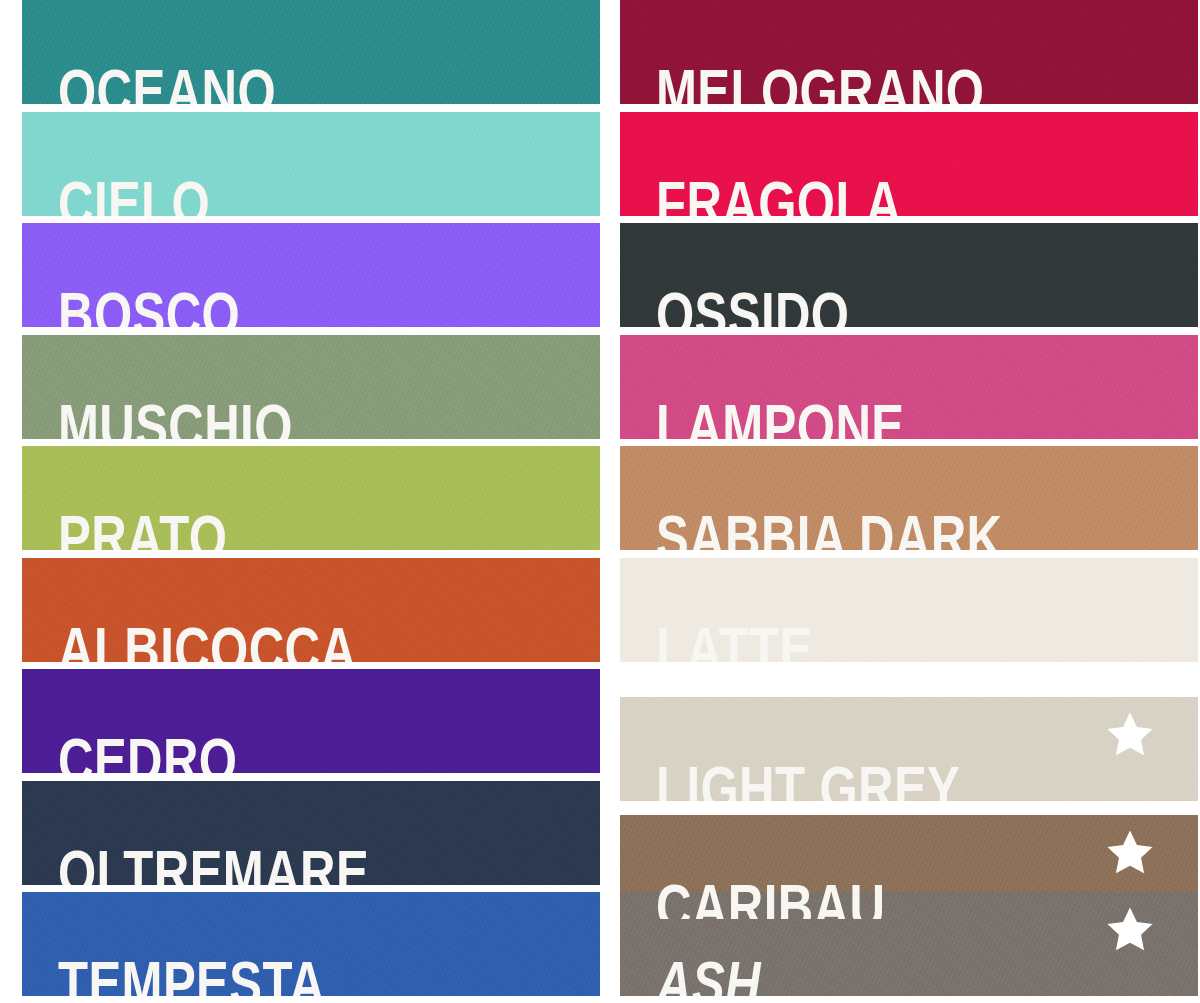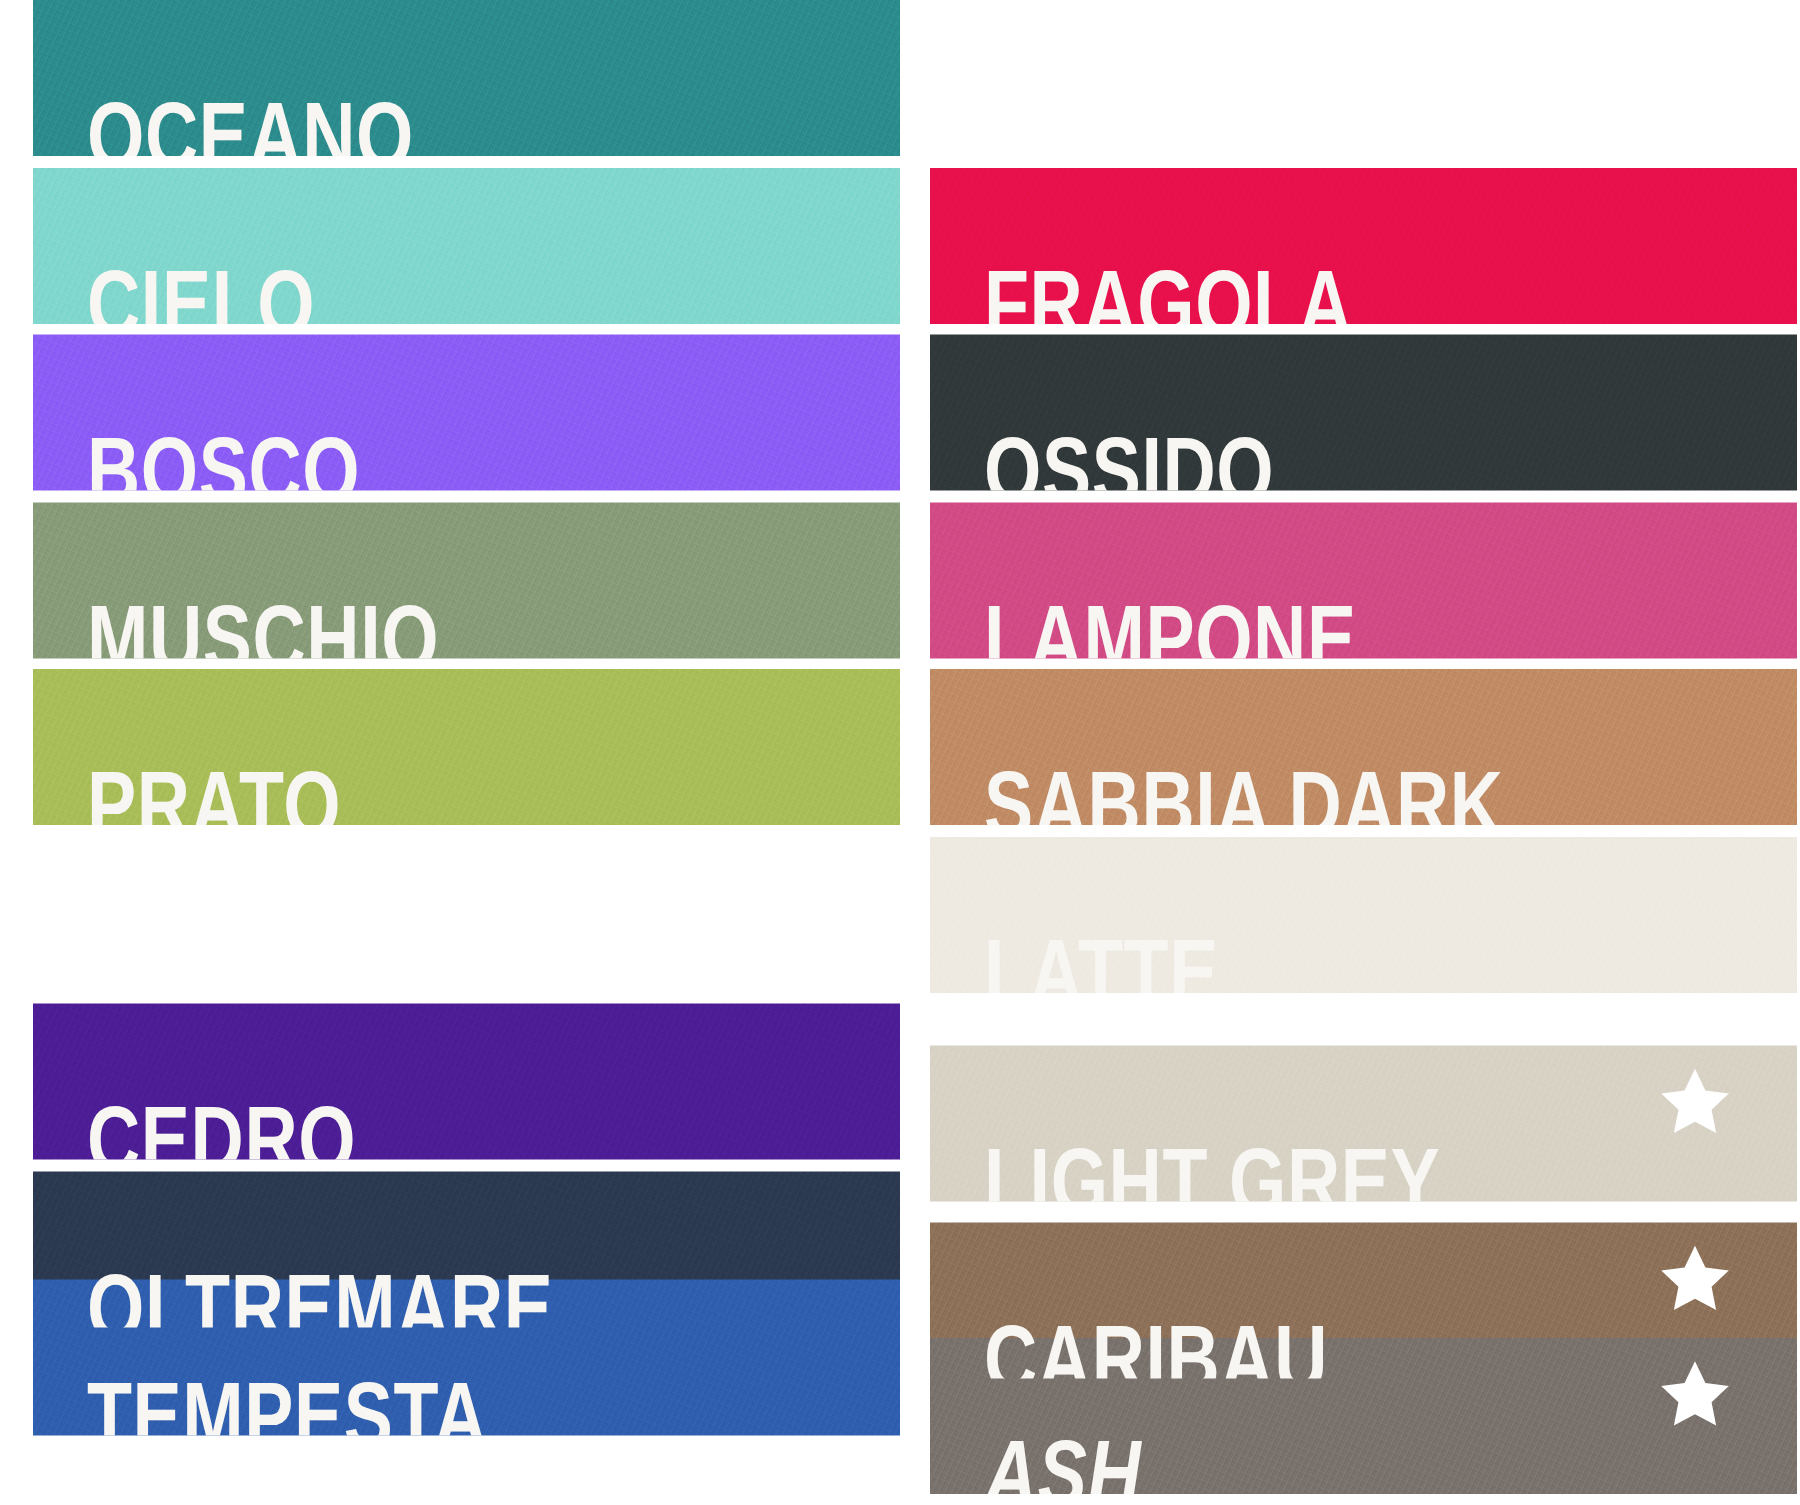--- a/index.html
+++ b/index.html
@@ -98,32 +98,38 @@
       </div>
       <div class="swatch" style="top: 223px; height: 104px; background: #8b5cf6;">
         <span class="swatch-label">BOSCO</span>
       </div>
       <div class="swatch" style="top: 334.5px; height: 104px; background: rgb(135, 155, 120);">
         <span class="swatch-label">MUSCHIO</span>
       </div>
       <div class="swatch" style="top: 446px; height: 104px; background: rgb(168, 189, 87);">
         <span class="swatch-label">PRATO</span>
       </div>
+      <div class="swatch" style="top: 557.5px; height: 104px; background: rgb(200, 83, 43);">
+        <span class="swatch-label">ALBICOCCA</span>
+      </div>
       <div class="swatch" style="top: 669px; height: 104px; background: #4c1d95;">
         <span class="swatch-label">CEDRO</span>
       </div>
       <div class="swatch" style="top: 780.5px; height: 104px; background: rgb(43, 57, 80);">
         <span class="swatch-label">OLTREMARE</span>
       </div>
-      <div class="swatch" style="top: 853px; height: 104px; background: rgb(47, 94, 174);">
+      <div class="swatch" style="top: 892px; height: 104px; background: rgb(47, 94, 174);">
         <span class="swatch-label">TEMPESTA</span>
       </div>
     </div>
 
   <div class="swatch-column" id="column-right">
+      <div class="swatch" style="top: 0px; height: 104px; background: rgb(144, 19, 56);">
+        <span class="swatch-label">MELOGRANO</span>
+      </div>
       <div class="swatch" style="top: 111.5px; height: 104px; background: rgb(232, 16, 75);">
         <span class="swatch-label">FRAGOLA</span>
       </div>
       <div class="swatch" style="top: 223px; height: 104px; background: rgb(48, 56, 58);">
         <span class="swatch-label">OSSIDO</span>
       </div>
       <div class="swatch" style="top: 334.5px; height: 104px; background: rgb(209, 74, 132);">
         <span class="swatch-label">LAMPONE</span>
       </div>
       <div class="swatch" style="top: 446px; height: 104px; background: rgb(192, 139, 100);">

